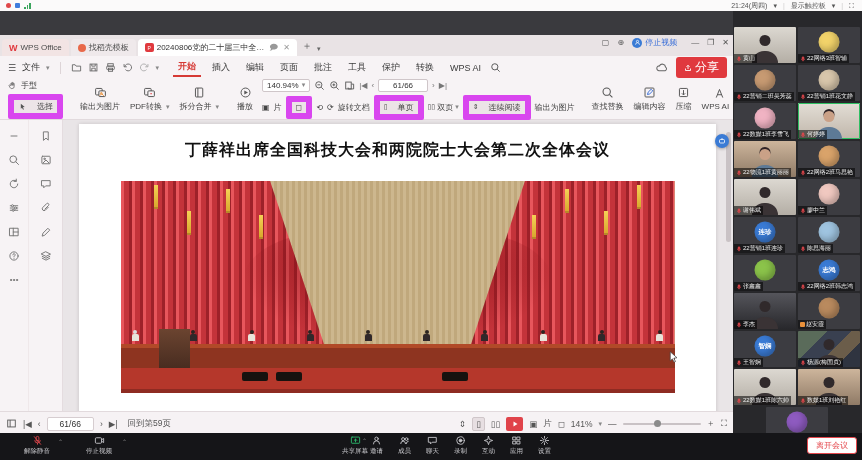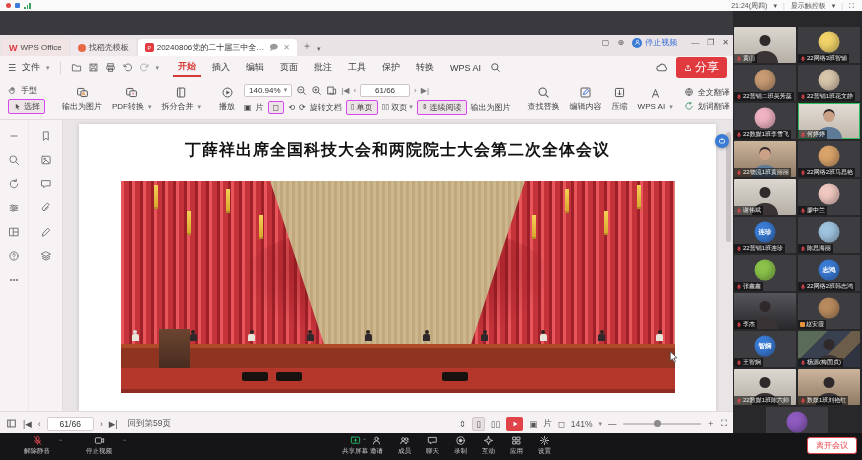--- a/index.html
+++ b/index.html
@@ -38,21 +38,21 @@
   .menuitem.active{color:#d63a35;font-weight:bold;border-bottom:2px solid #d63a35;}
   #menurow .vsep{width:1px;height:12px;background:#ddd4d7;margin:0 4px;}
   #sharebtn{background:#e0393e;color:#fff;border-radius:3px;padding:2px 8px;display:flex;gap:3px;align-items:center;font-size:12px;}
   #menuRight{position:absolute;right:6px;display:flex;align-items:center;gap:8px;}
   
   #ribbon{height:40px;border-bottom:1px solid #e2dadd;display:flex;align-items:stretch;font-size:8px;color:#444;}
   .rsep{width:1px;background:#e4dcdf;margin:5px 4px;}
   .rcolbig{display:flex;flex-direction:column;align-items:center;justify-content:center;gap:2px;padding:0 5px;white-space:nowrap;}
   .rstack{display:flex;flex-direction:column;justify-content:center;gap:3px;padding:0 4px;}
   .rrow{display:flex;align-items:center;gap:4px;white-space:nowrap;}
-  .chip{border:1px solid #d946ef;background:#ece4e7;border-radius:2px;padding:1px 4px;display:flex;gap:2px;align-items:center;}
+  .chip{border:6px solid #d946ef;background:#ece4e7;border-radius:2px;padding:1px 4px;display:flex;gap:10px;align-items:center;}
   .zoombox,.pagebox{border:1px solid #cfc6c9;background:#fff;border-radius:2px;padding:1px 4px;font-size:8px;color:#333;
            display:flex;align-items:center;gap:3px;}
   .cdn{font-size:7px;color:#888;}
   .icbtn{display:flex;align-items:center;gap:2px;}
   
   #main{height:291px;display:flex;position:relative;}
   #panel1,#panel2{width:28px;background:#f7f3f5;display:flex;flex-direction:column;align-items:center;gap:12px;padding-top:10px;}
   #panel2{border-left:1px solid #efe8ea;border-right:1px solid #e4dcdf;width:33px;}
   #docarea{flex:1;background:#e9e5e7;position:relative;overflow:hidden;}
   #page{position:absolute;left:16px;right:17px;top:4px;bottom:-10px;background:#fff;box-shadow:0 0 4px rgba(0,0,0,.15);}

